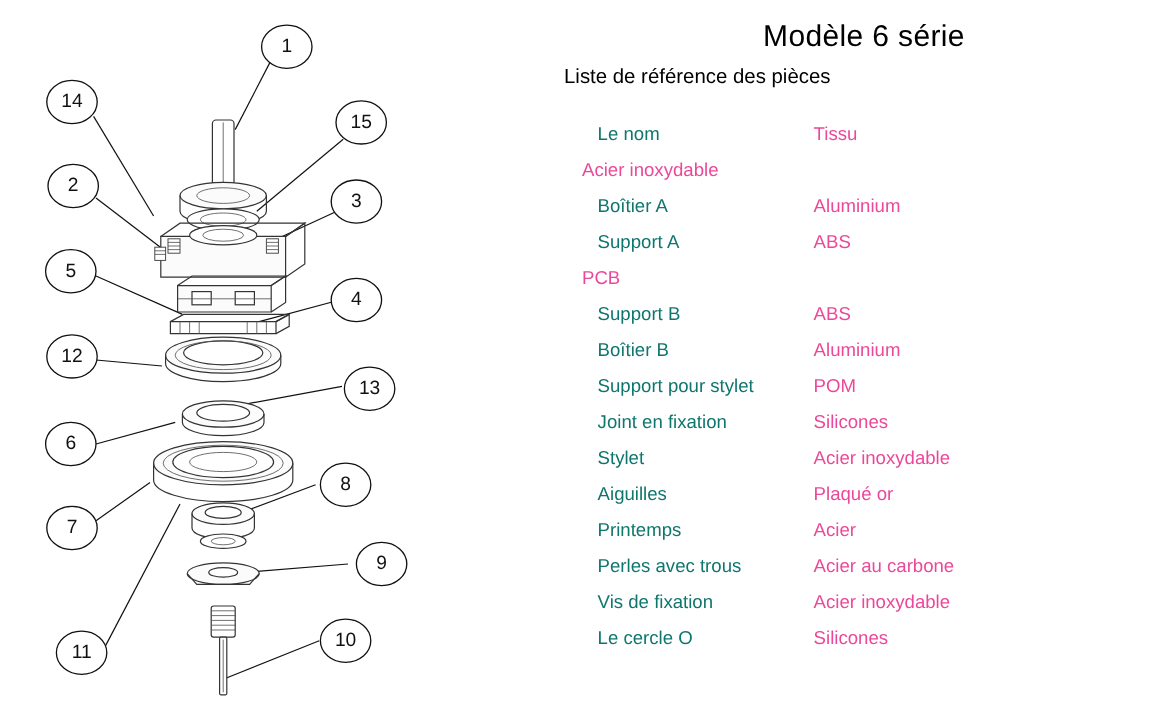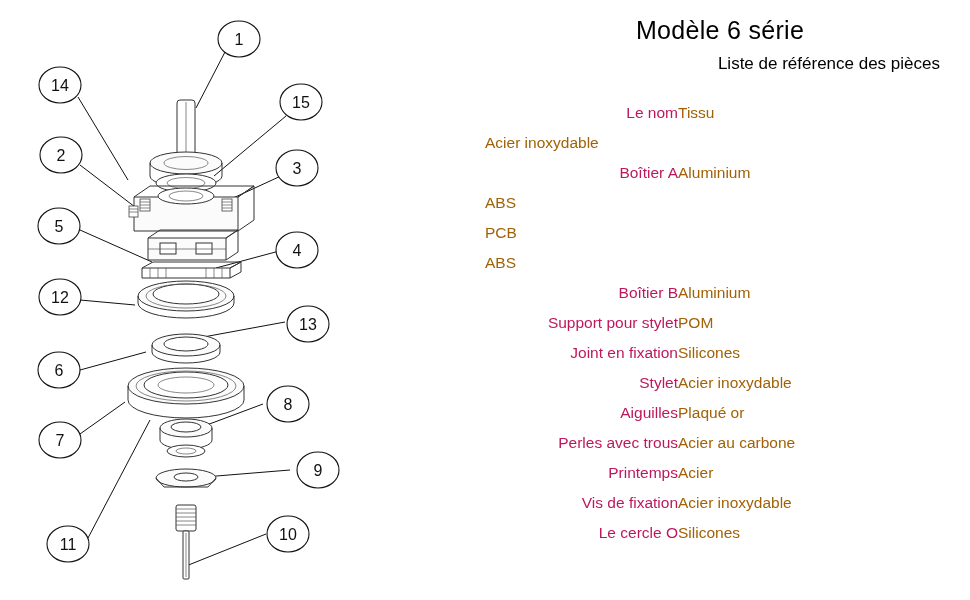--- a/index.html
+++ b/index.html
@@ -36,44 +36,43 @@
     text-align: center;
     font-size: 25px;
     letter-spacing: 0.3px;
     color: #000;
   }
   #panel-subtitle {
     position: absolute;
     left: 0;
     top: 54px;
     width: 470px;
-    text-align: right;
+    text-align: left;
     font-size: 17px;
     color: #000;
   }
   #parts-table {
     position: absolute;
     left: 15px;
     top: 98px;
     width: 470px;
   }
   .part-row {
     display: flex;
     height: 30px;
     align-items: center;
     font-size: 15.5px;
   }
   .part-name {
     width: 180px;
     padding-left: 13px;
-    color: #be185d;
-    text-align: right;
+    color: #0f766e;
   }
   .part-material {
-    color: #a16207;
+    color: #ec4899;
   }
 
   
   #drawing {
     position: absolute;
     left: 0;
     top: 0;
     width: 470px;
     height: 600px;
   }
@@ -338,26 +337,28 @@
         <span class="part-material">Tissu</span>
       </div>
       <div class="part-row">
         <span class="part-material">Acier inoxydable</span>
       </div>
       <div class="part-row">
         <span class="part-name">Boîtier A</span>
         <span class="part-material">Aluminium</span>
       </div>
       <div class="part-row">
+        <span class="part-name">Support A</span>
         <span class="part-material">ABS</span>
       </div>
       <div class="part-row">
         <span class="part-material">PCB</span>
       </div>
       <div class="part-row">
+        <span class="part-name">Support B</span>
         <span class="part-material">ABS</span>
       </div>
       <div class="part-row">
         <span class="part-name">Boîtier B</span>
         <span class="part-material">Aluminium</span>
       </div>
       <div class="part-row">
         <span class="part-name">Support pour stylet</span>
         <span class="part-material">POM</span>
       </div>
@@ -367,28 +368,28 @@
       </div>
       <div class="part-row">
         <span class="part-name">Stylet</span>
         <span class="part-material">Acier inoxydable</span>
       </div>
       <div class="part-row">
         <span class="part-name">Aiguilles</span>
         <span class="part-material">Plaqué or</span>
       </div>
       <div class="part-row">
+        <span class="part-name">Printemps</span>
+        <span class="part-material">Acier</span>
+      </div>
+      <div class="part-row">
         <span class="part-name">Perles avec trous</span>
         <span class="part-material">Acier au carbone</span>
       </div>
       <div class="part-row">
-        <span class="part-name">Printemps</span>
-        <span class="part-material">Acier</span>
-      </div>
-      <div class="part-row">
         <span class="part-name">Vis de fixation</span>
         <span class="part-material">Acier inoxydable</span>
       </div>
       <div class="part-row">
         <span class="part-name">Le cercle O</span>
         <span class="part-material">Silicones</span>
       </div>
     </div>
   </div>
 

